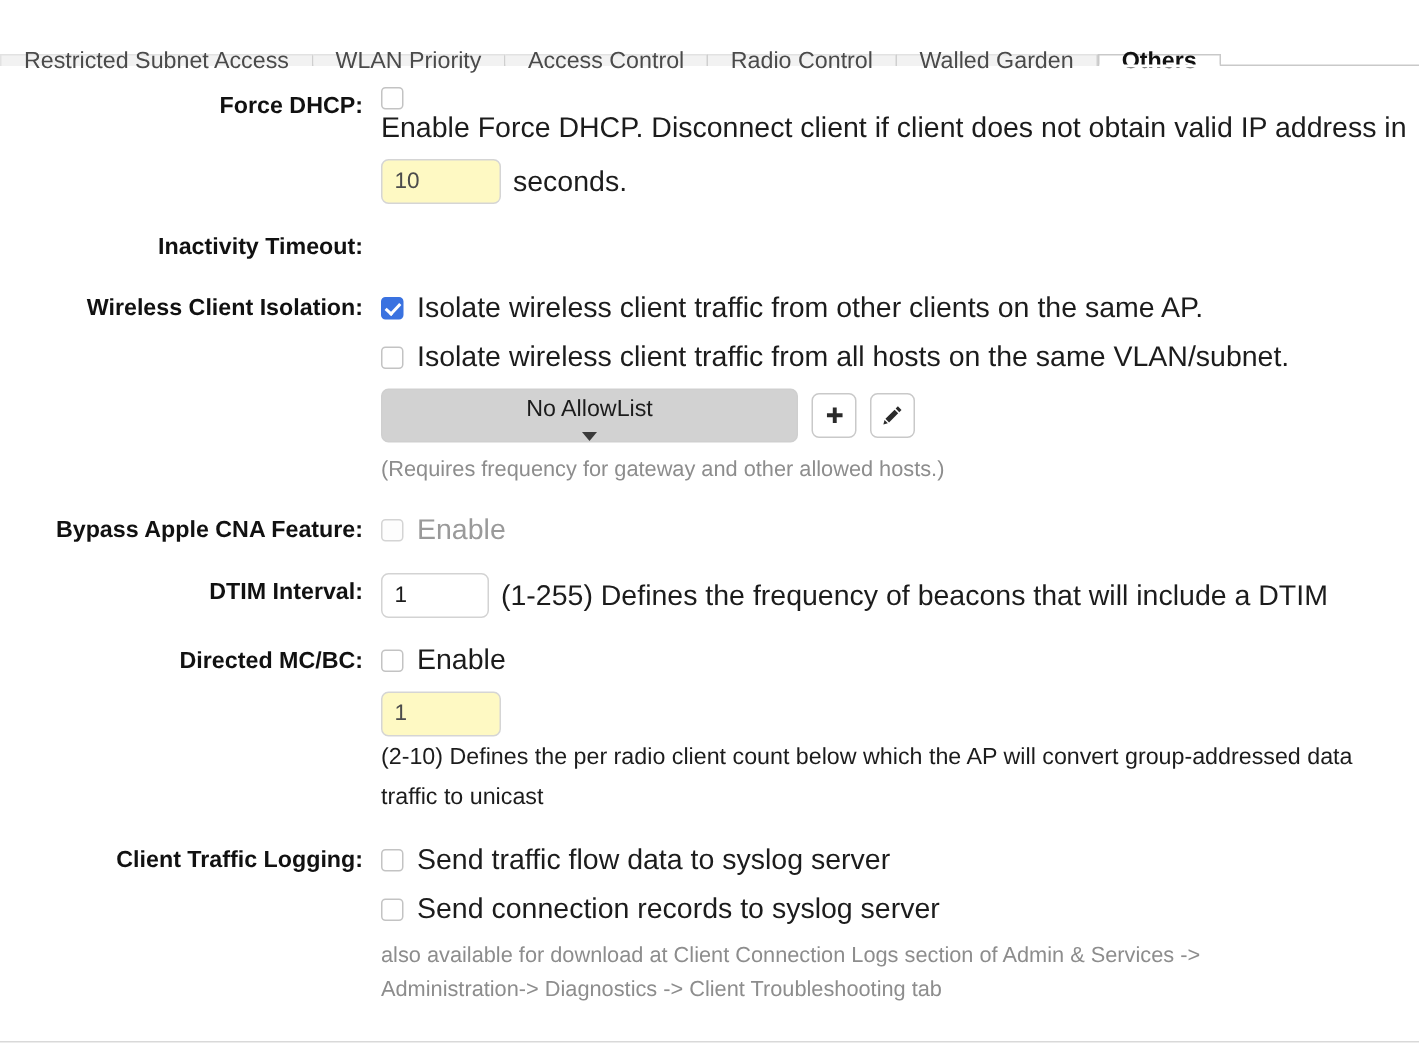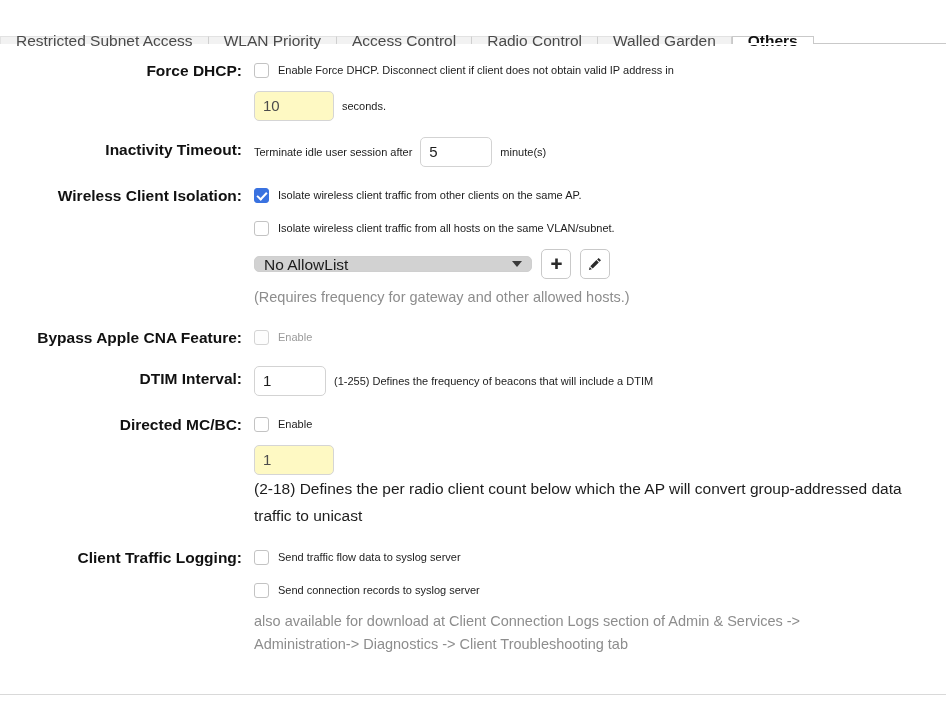--- a/index.html
+++ b/index.html
@@ -101,21 +101,21 @@
   }
   .line {
     display: flex;
     align-items: center;
     flex-wrap: wrap;
     line-height: 25px;
     min-height: 25px;
   }
   .line + .line { margin-top: 8px; }
 
-  .txt { font-size: 11px; color: #1c1c1c; }
+  .txt { font-size: 19px; color: #1c1c1c; }
   .txt.dim { color: #9a9a9a; }
   .hint {
     color: #8d8d8d;
     font-size: 14.5px;
     line-height: 23px;
     margin-top: 7px;
     max-width: 640px;
   }
   .desc-wrap {
     font-size: 15.5px;
@@ -174,31 +174,32 @@
   .input.w72 { width: 72px; }
   .input.disabled {
     background: #fef9c3;
     border-color: #d5d5d5;
     color: #4c4c4c;
   }
 
   
   .select {
     width: 278px;
-    height: 16px;
+    height: 36px;
     box-sizing: border-box;
     background: #d2d2d2;
     border: 1px solid #cfcfcf;
     border-radius: 5px;
     display: flex;
     align-items: center;
     padding: 0 9px;
     font-size: 15.5px;
     color: #1c1c1c;
     position: relative;
+    flex-direction: column;
   }
   .select .sel-val { flex: 1 1 auto; }
   .caret {
     width: 0; height: 0;
     border-left: 5px solid transparent;
     border-right: 5px solid transparent;
     border-top: 6px solid #3a3a3a;
   }
   .iconbtn {
     width: 30px;
@@ -262,29 +263,20 @@
       <div class="line">
         <span class="input w80 disabled">10</span>
         <span class="sp8"></span>
         <span class="txt">seconds.</span>
       </div>
     </div>
   </div>
 
   <div class="row">
     <div class="label">Inactivity Timeout:</div>
-    <div class="field">
-      <div class="line">
-        <span class="txt">Terminate idle user session after</span>
-        <span class="sp8"></span>
-        <span class="input w72">5</span>
-        <span class="sp8"></span>
-        <span class="txt">minute(s)</span>
-      </div>
-    </div>
   </div>
 
   <div class="row">
     <div class="label">Wireless Client Isolation:</div>
     <div class="field">
       <div class="line">
         <span class="cb checked"></span>
         <span class="txt">Isolate wireless client traffic from other clients on the same AP.</span>
       </div>
       <div class="line">
@@ -339,21 +331,21 @@
   <div class="row">
     <div class="label">Directed MC/BC:</div>
     <div class="field">
       <div class="line">
         <span class="cb"></span>
         <span class="txt">Enable</span>
       </div>
       <div class="line" style="align-items:flex-start;">
         <span class="input w80 disabled">1</span>
         <span class="sp8"></span>
-        <span class="desc-wrap">(2-18) Defines the per radio client count below which the AP will convert group-addressed data traffic to unicast</span>
+        <span class="desc-wrap">(2-10) Defines the per radio client count below which the AP will convert group-addressed data traffic to unicast</span>
       </div>
     </div>
   </div>
 
   <div class="row tight">
     <div class="label">Client Traffic Logging:</div>
     <div class="field">
       <div class="line">
         <span class="cb"></span>
         <span class="txt">Send traffic flow data to syslog server</span>

